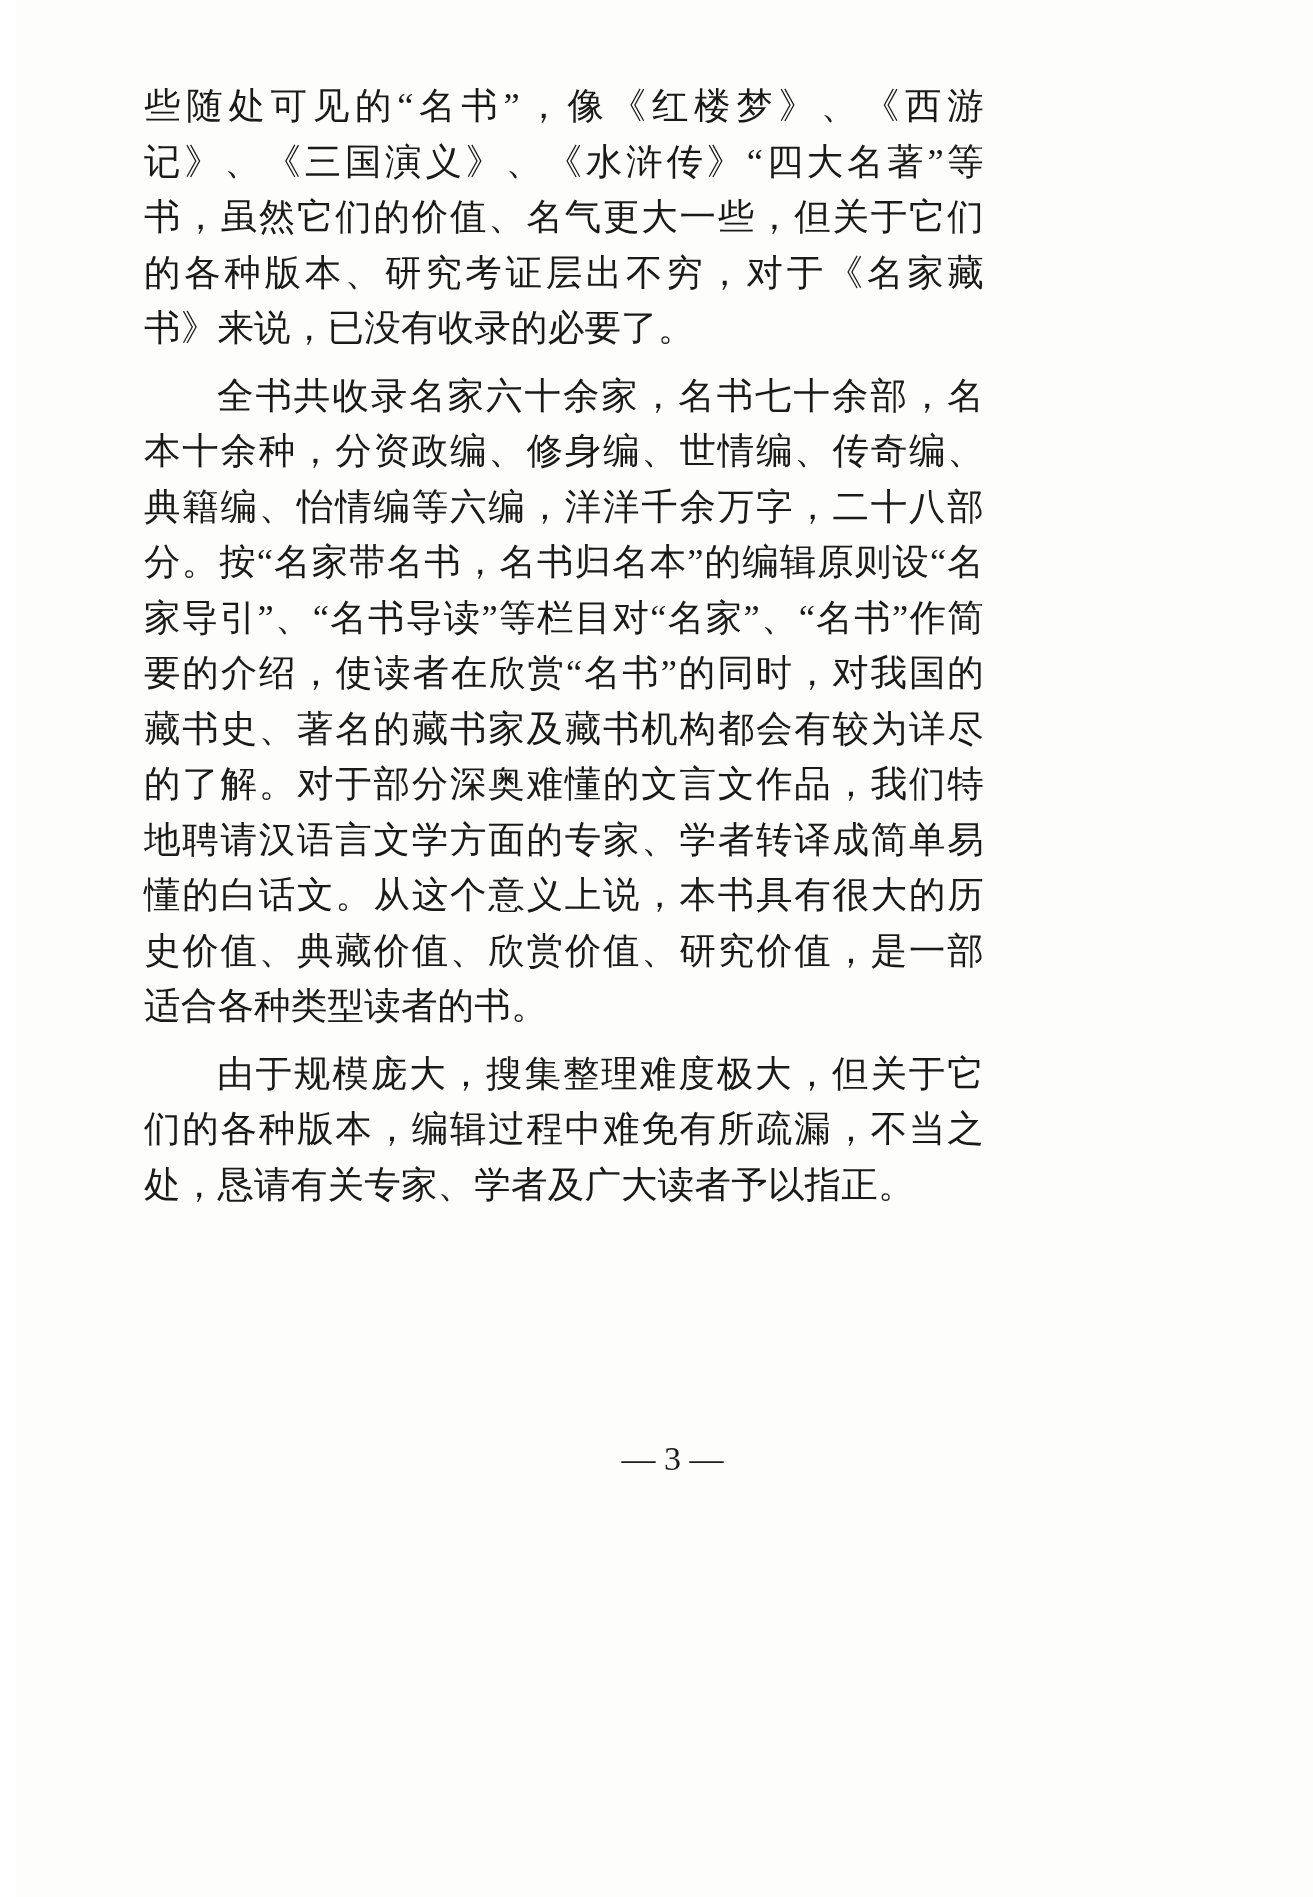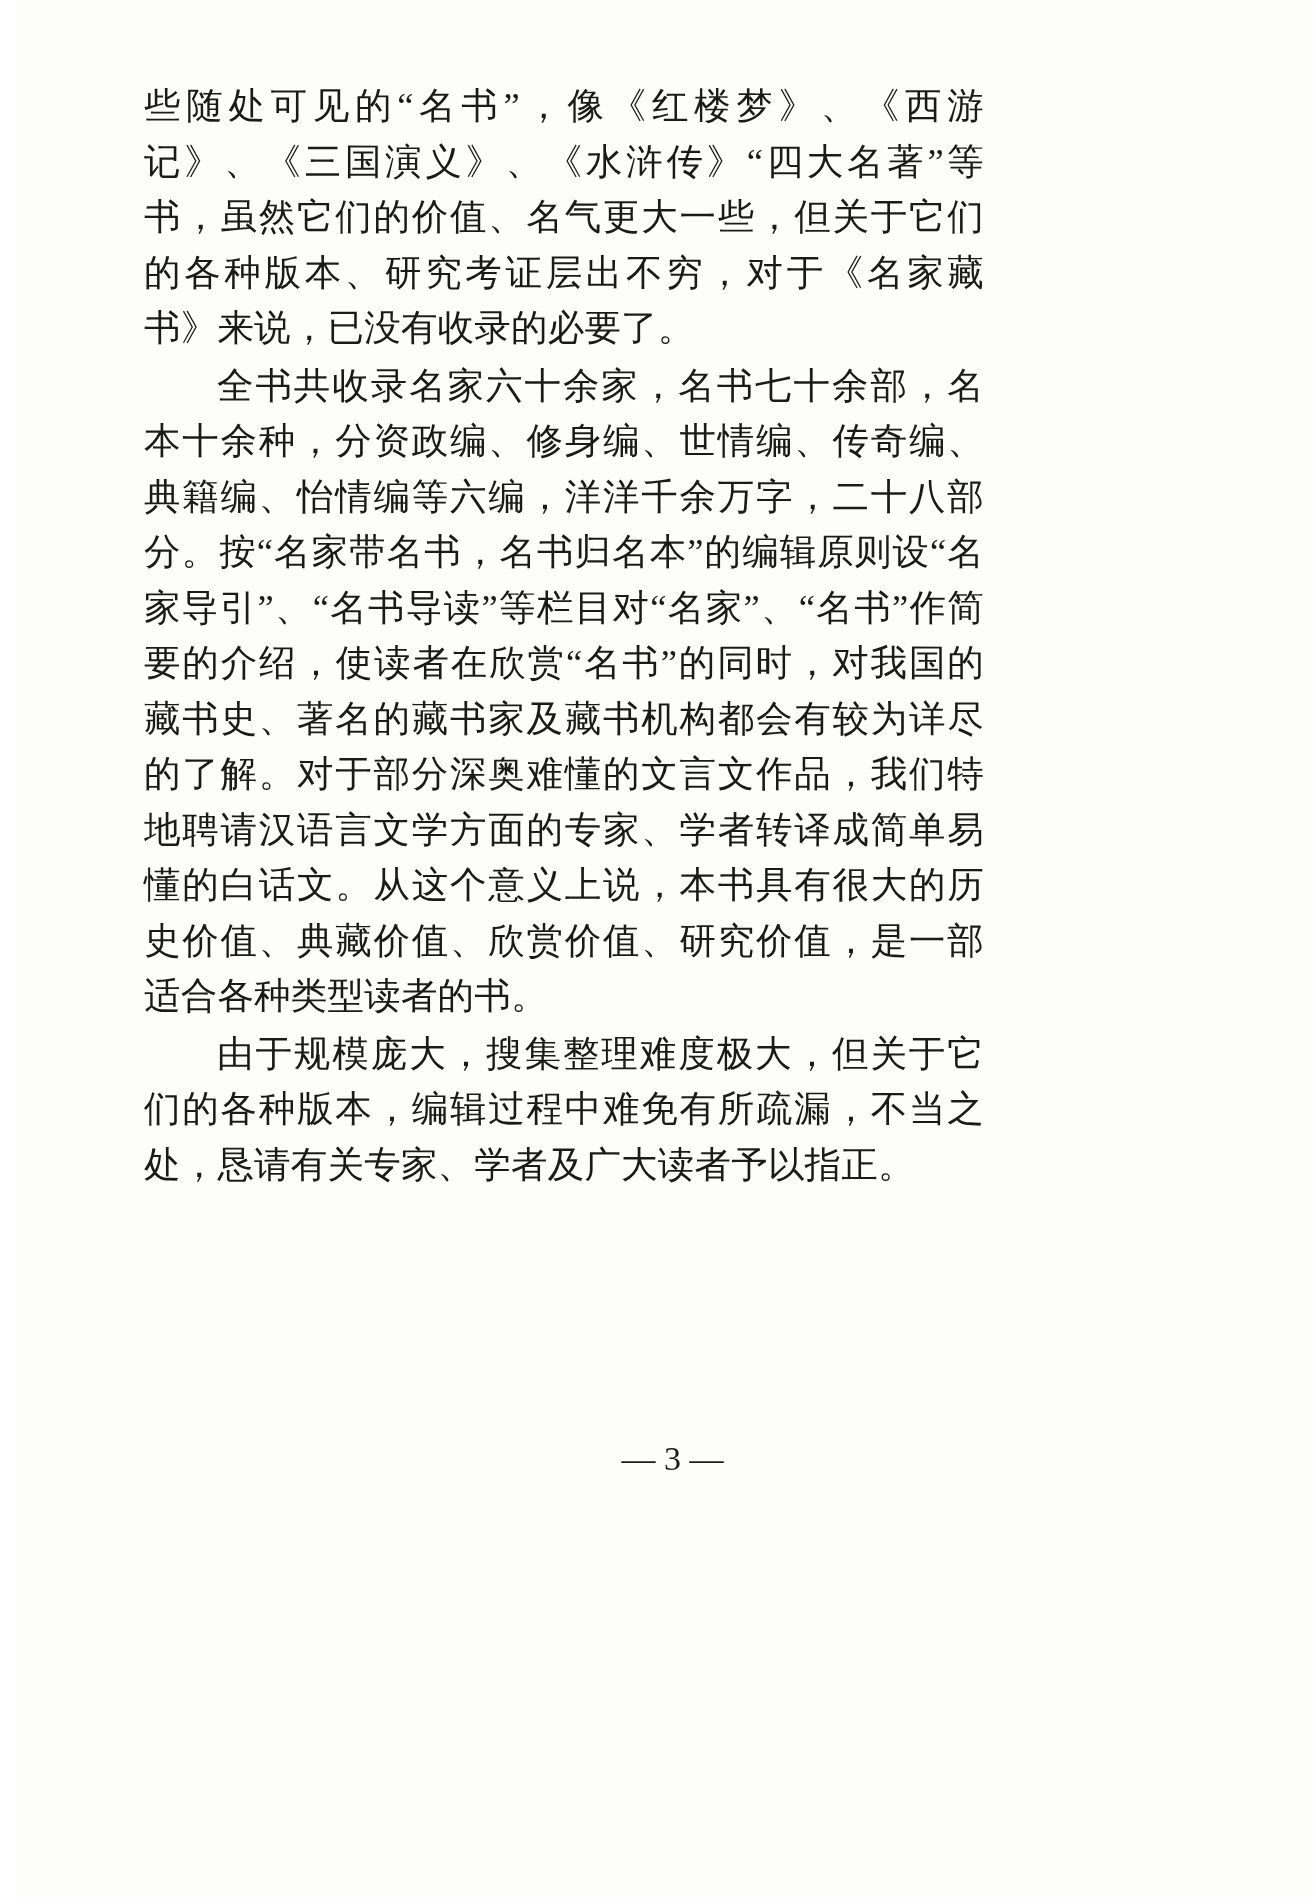--- a/index.html
+++ b/index.html
@@ -32,21 +32,21 @@
   .para {
     font-size: 36.5px;
     line-height: 55.5px;
     letter-spacing: 0.2px;
     text-align: justify;
     text-justify: inter-character;
     margin: 0 0 0 0;
     color: #1a1a1a;
   }
   .para + .para {
-    margin-top: 2px;
+    margin-top: 12px;
   }
   .indent {
     text-indent: 73px;
   }
   .footer {
     position: absolute;
     top: 1440px;
     left: 0;
     width: 1313px;
     text-align: center;

